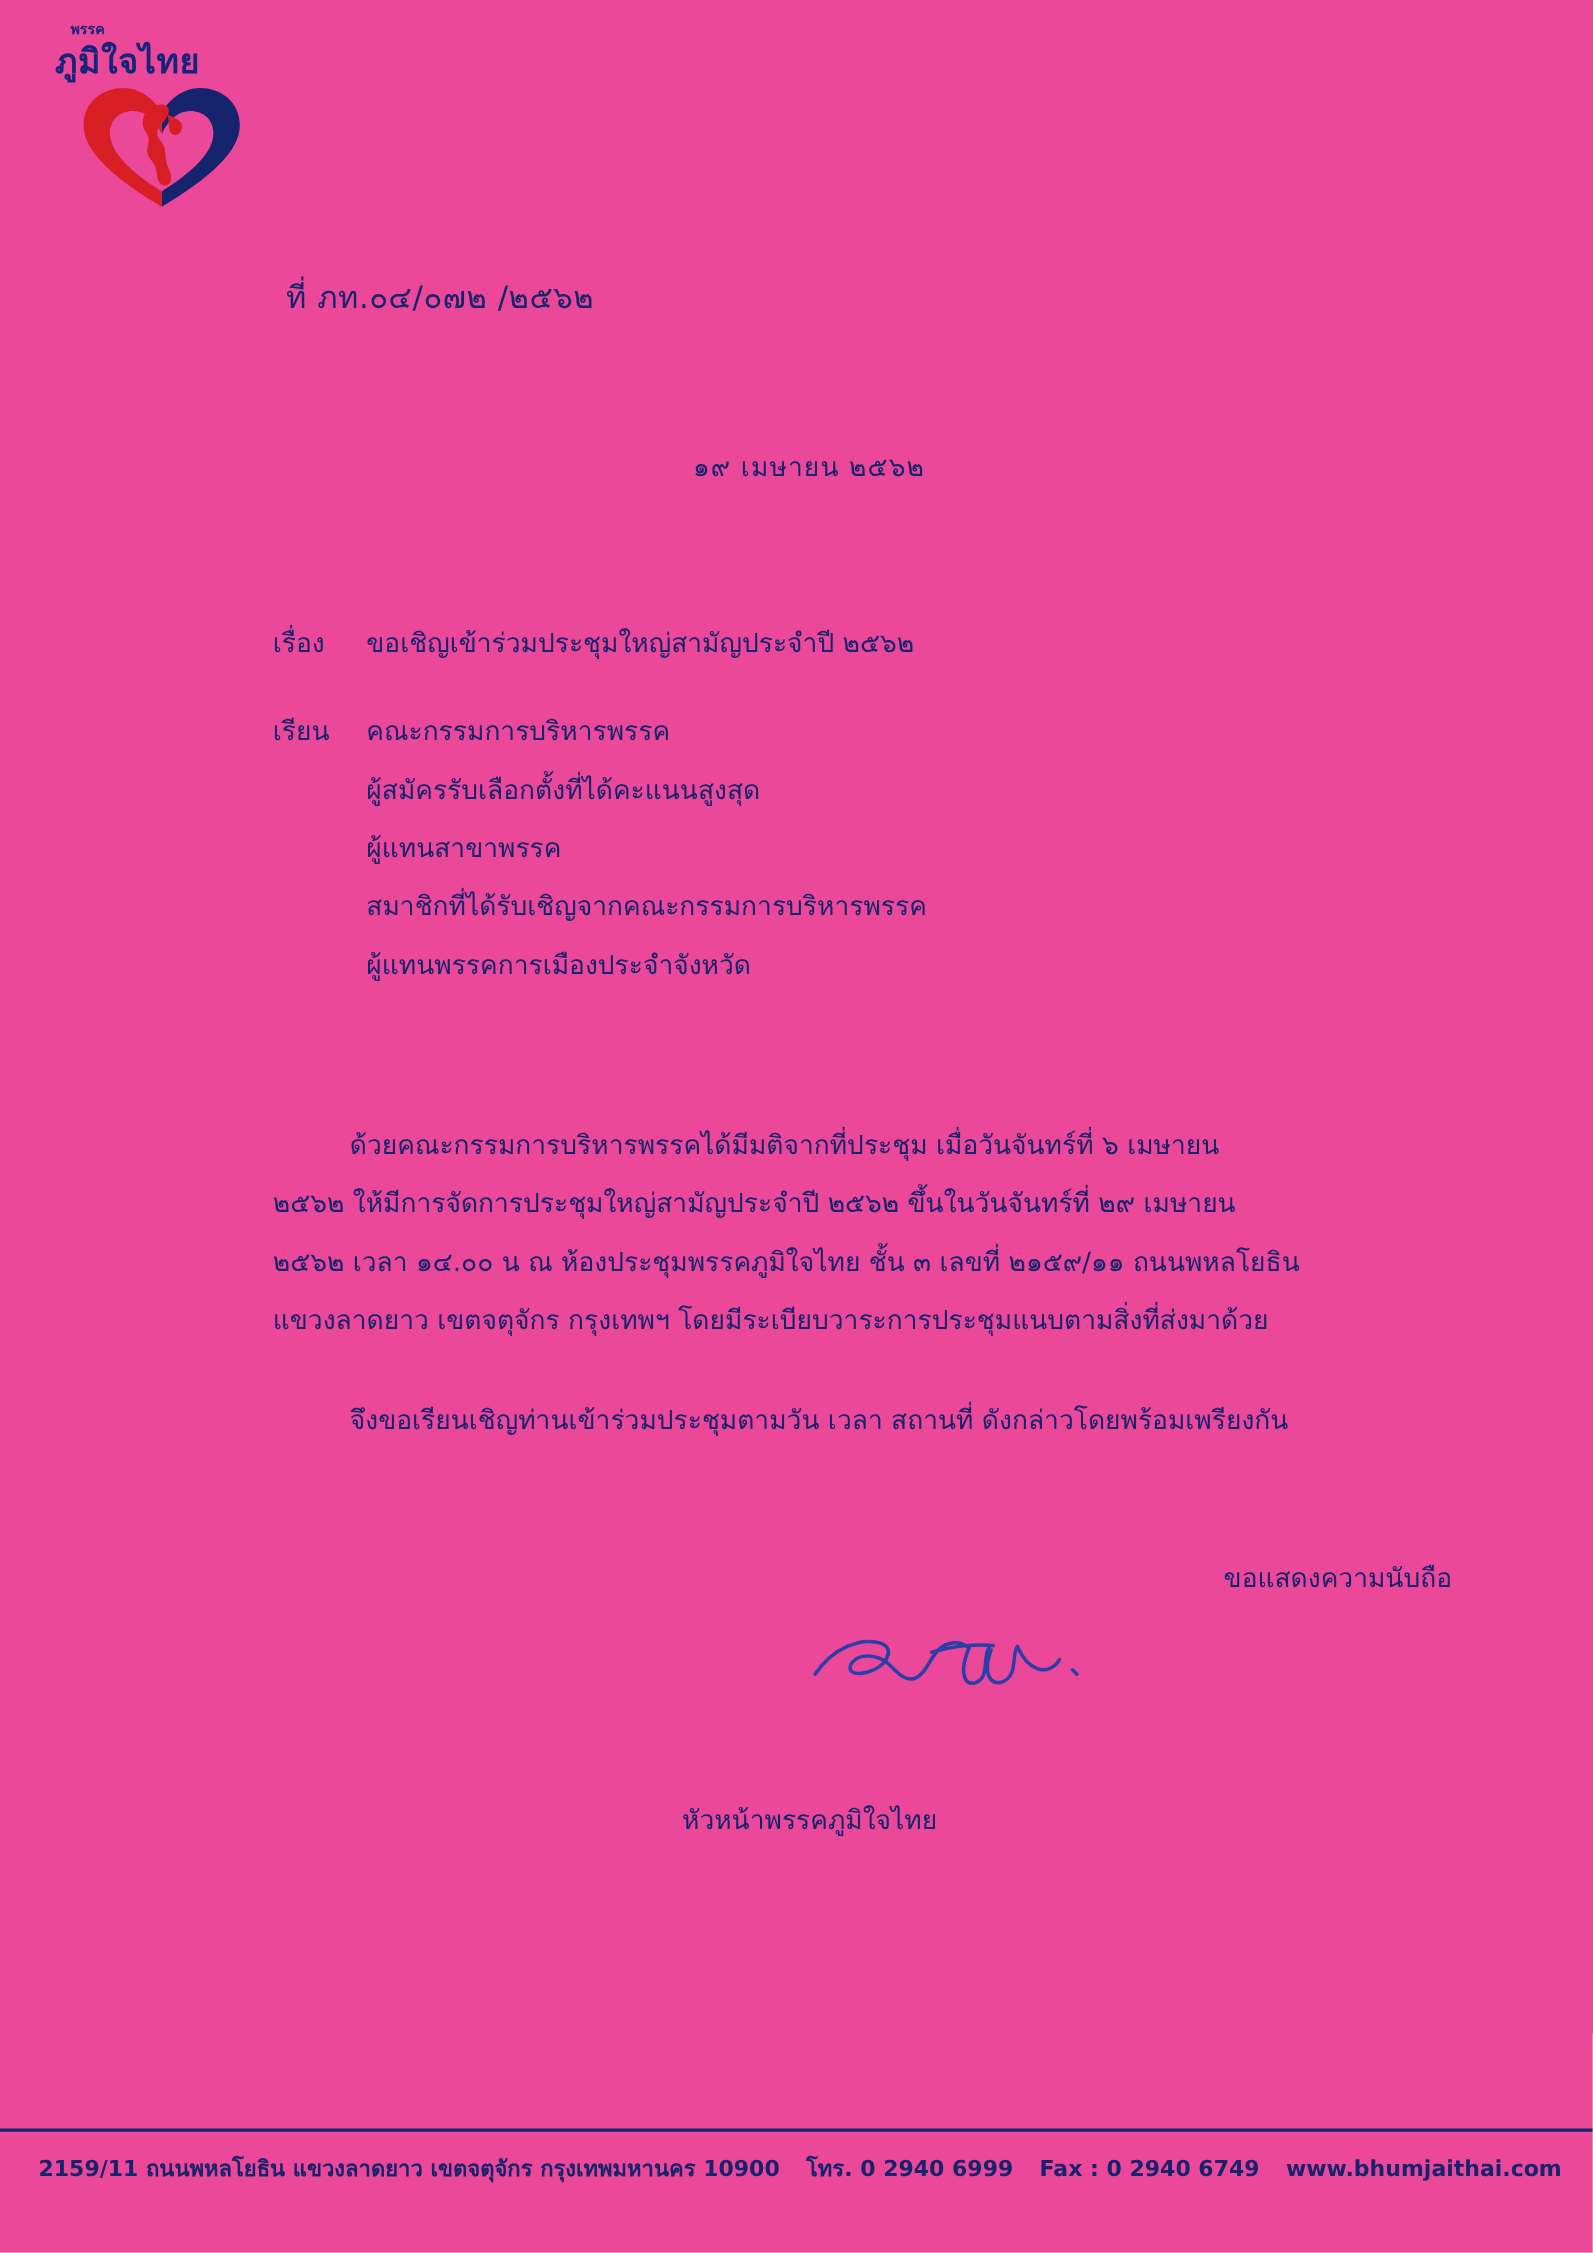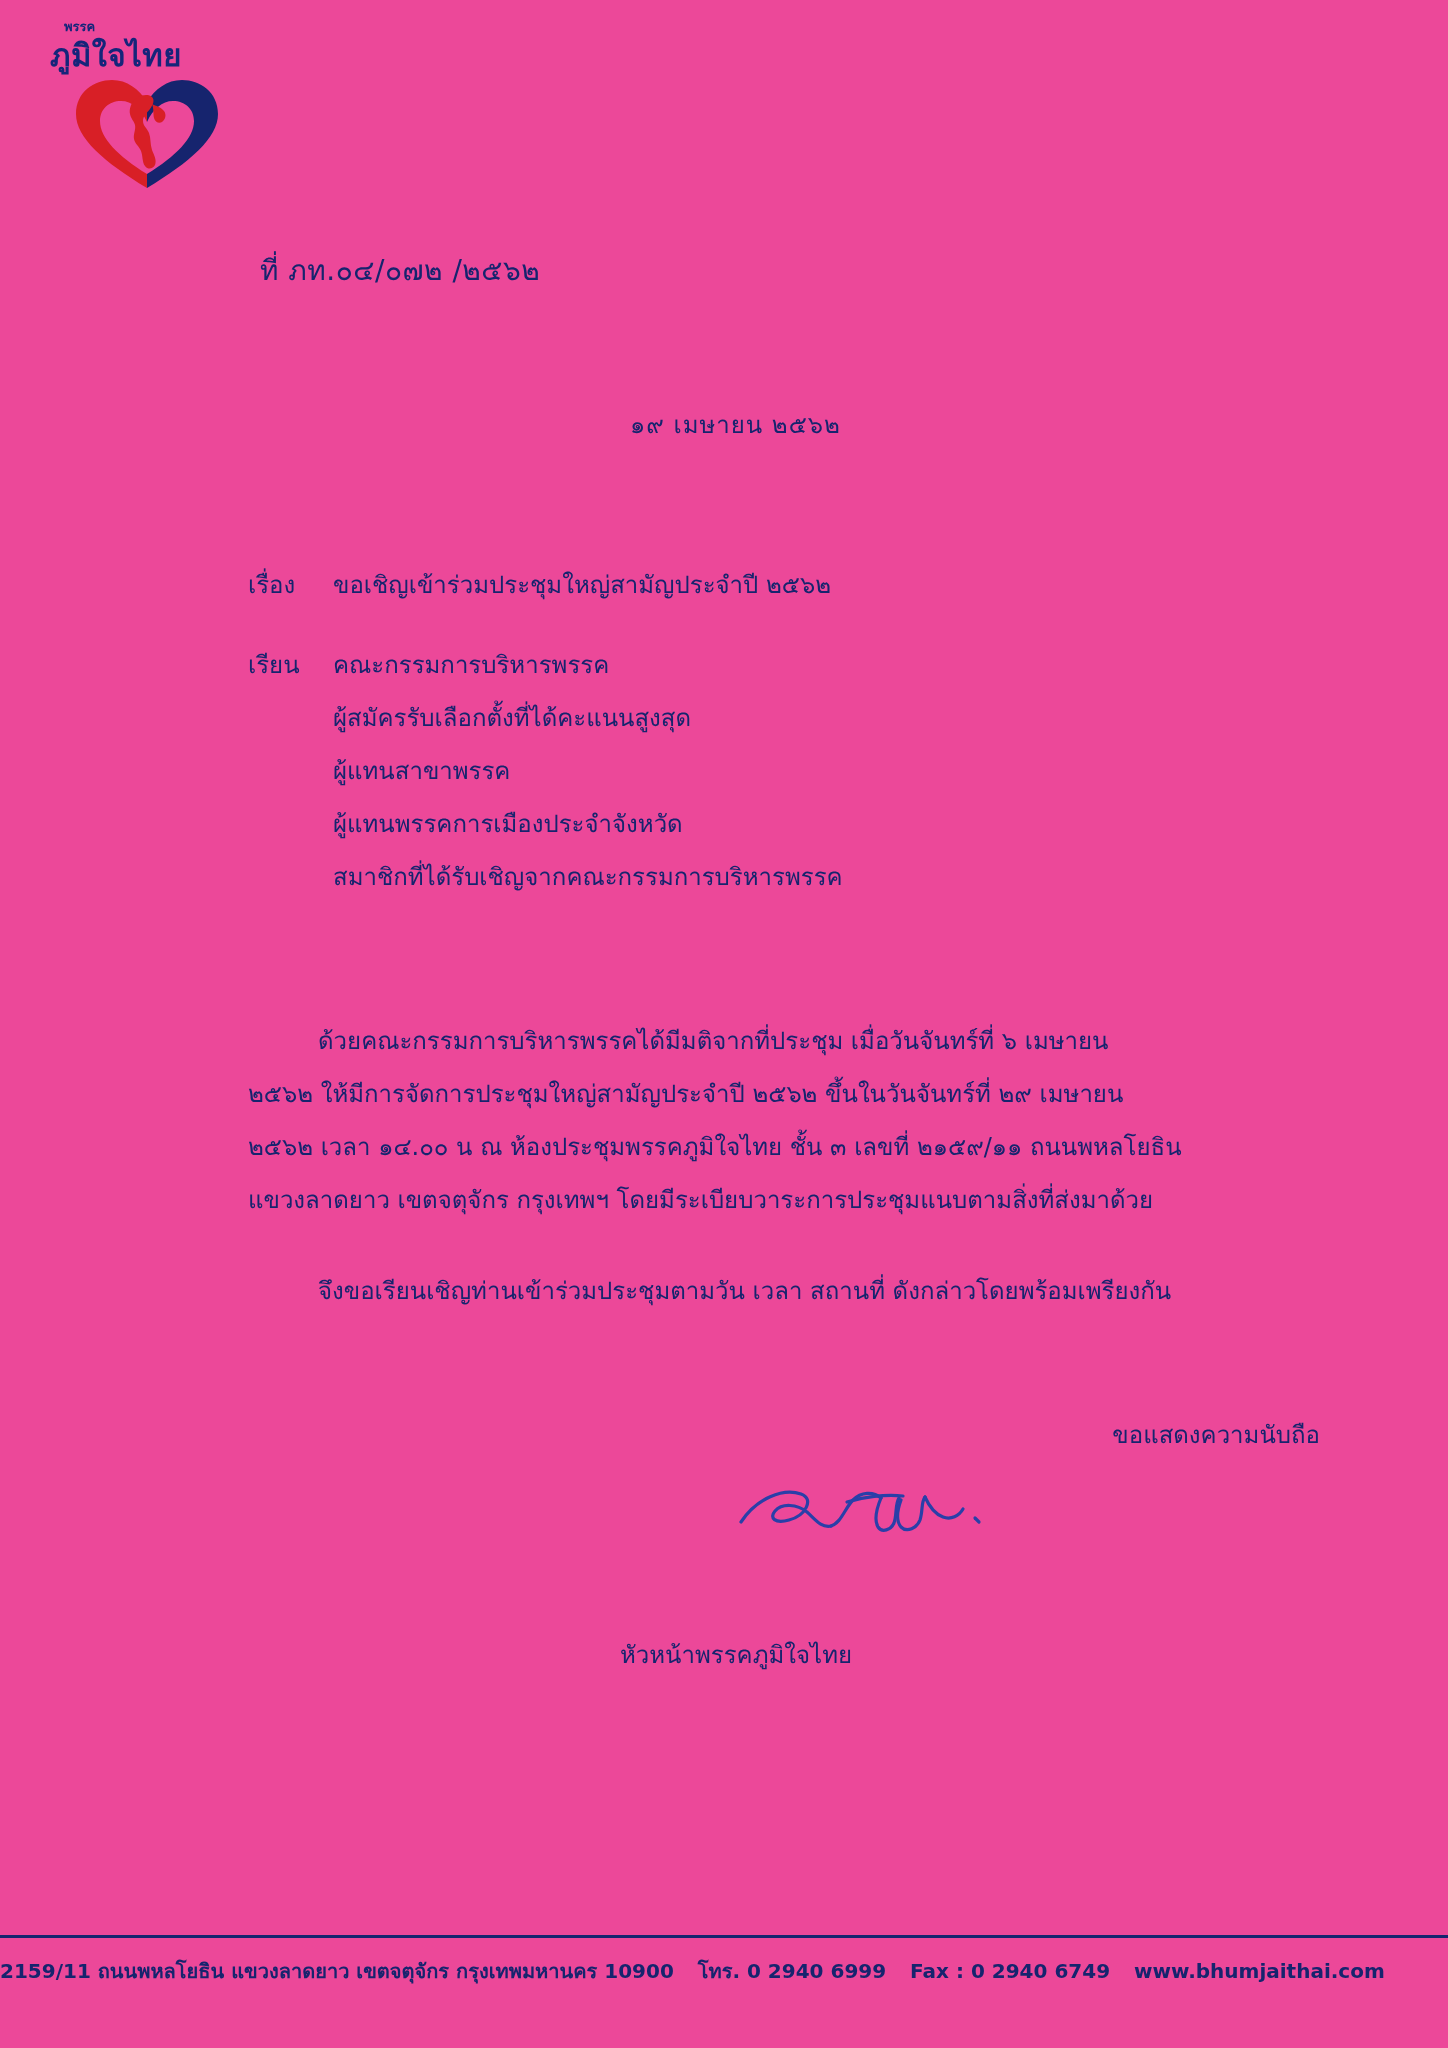--- a/index.html
+++ b/index.html
@@ -181,20 +181,21 @@
   .footer-text {
     position: absolute;
     top: 1955px;
     left: 0;
     width: 1320px;
     text-align: center;
     font-size: 20px;
     font-weight: bold;
     color: #16246e;
     white-space: nowrap;
+    padding-left: 35px;
   }
   .footer-text .sep { display: inline-block; width: 10px; }
 </style>
 </head>
 <body>
 
 <div class="page">
 
   <div class="letterhead">
     <div class="logo-wordmark">
@@ -224,22 +225,22 @@
     <span class="field-label">เรื่อง</span>
     <span class="field-value">ขอเชิญเข้าร่วมประชุมใหญ่สามัญประจำปี ๒๕๖๒</span>
   </div>
 
   <div class="field-row to-block">
     <span class="field-label">เรียน</span>
     <div class="to-list">
       <div>คณะกรรมการบริหารพรรค</div>
       <div>ผู้สมัครรับเลือกตั้งที่ได้คะแนนสูงสุด</div>
       <div>ผู้แทนสาขาพรรค</div>
+      <div>สมาชิกที่ได้รับเชิญจากคณะกรรมการบริหารพรรค</div>
       <div>ผู้แทนพรรคการเมืองประจำจังหวัด</div>
-      <div>สมาชิกที่ได้รับเชิญจากคณะกรรมการบริหารพรรค</div>
     </div>
   </div>
 
   <div class="body-para body-para-1">
     <div class="l1">ด้วยคณะกรรมการบริหารพรรคได้มีมติจากที่ประชุม เมื่อวันจันทร์ที่  ๖    เมษายน</div>
     <div>๒๕๖๒  ให้มีการจัดการประชุมใหญ่สามัญประจำปี  ๒๕๖๒  ขึ้นในวันจันทร์ที่    ๒๙  เมษายน</div>
     <div>๒๕๖๒ เวลา ๑๔.๐๐ น ณ ห้องประชุมพรรคภูมิใจไทย ชั้น ๓  เลขที่ ๒๑๕๙/๑๑ ถนนพหลโยธิน</div>
     <div>แขวงลาดยาว เขตจตุจักร  กรุงเทพฯ  โดยมีระเบียบวาระการประชุมแนบตามสิ่งที่ส่งมาด้วย</div>
   </div>
 

